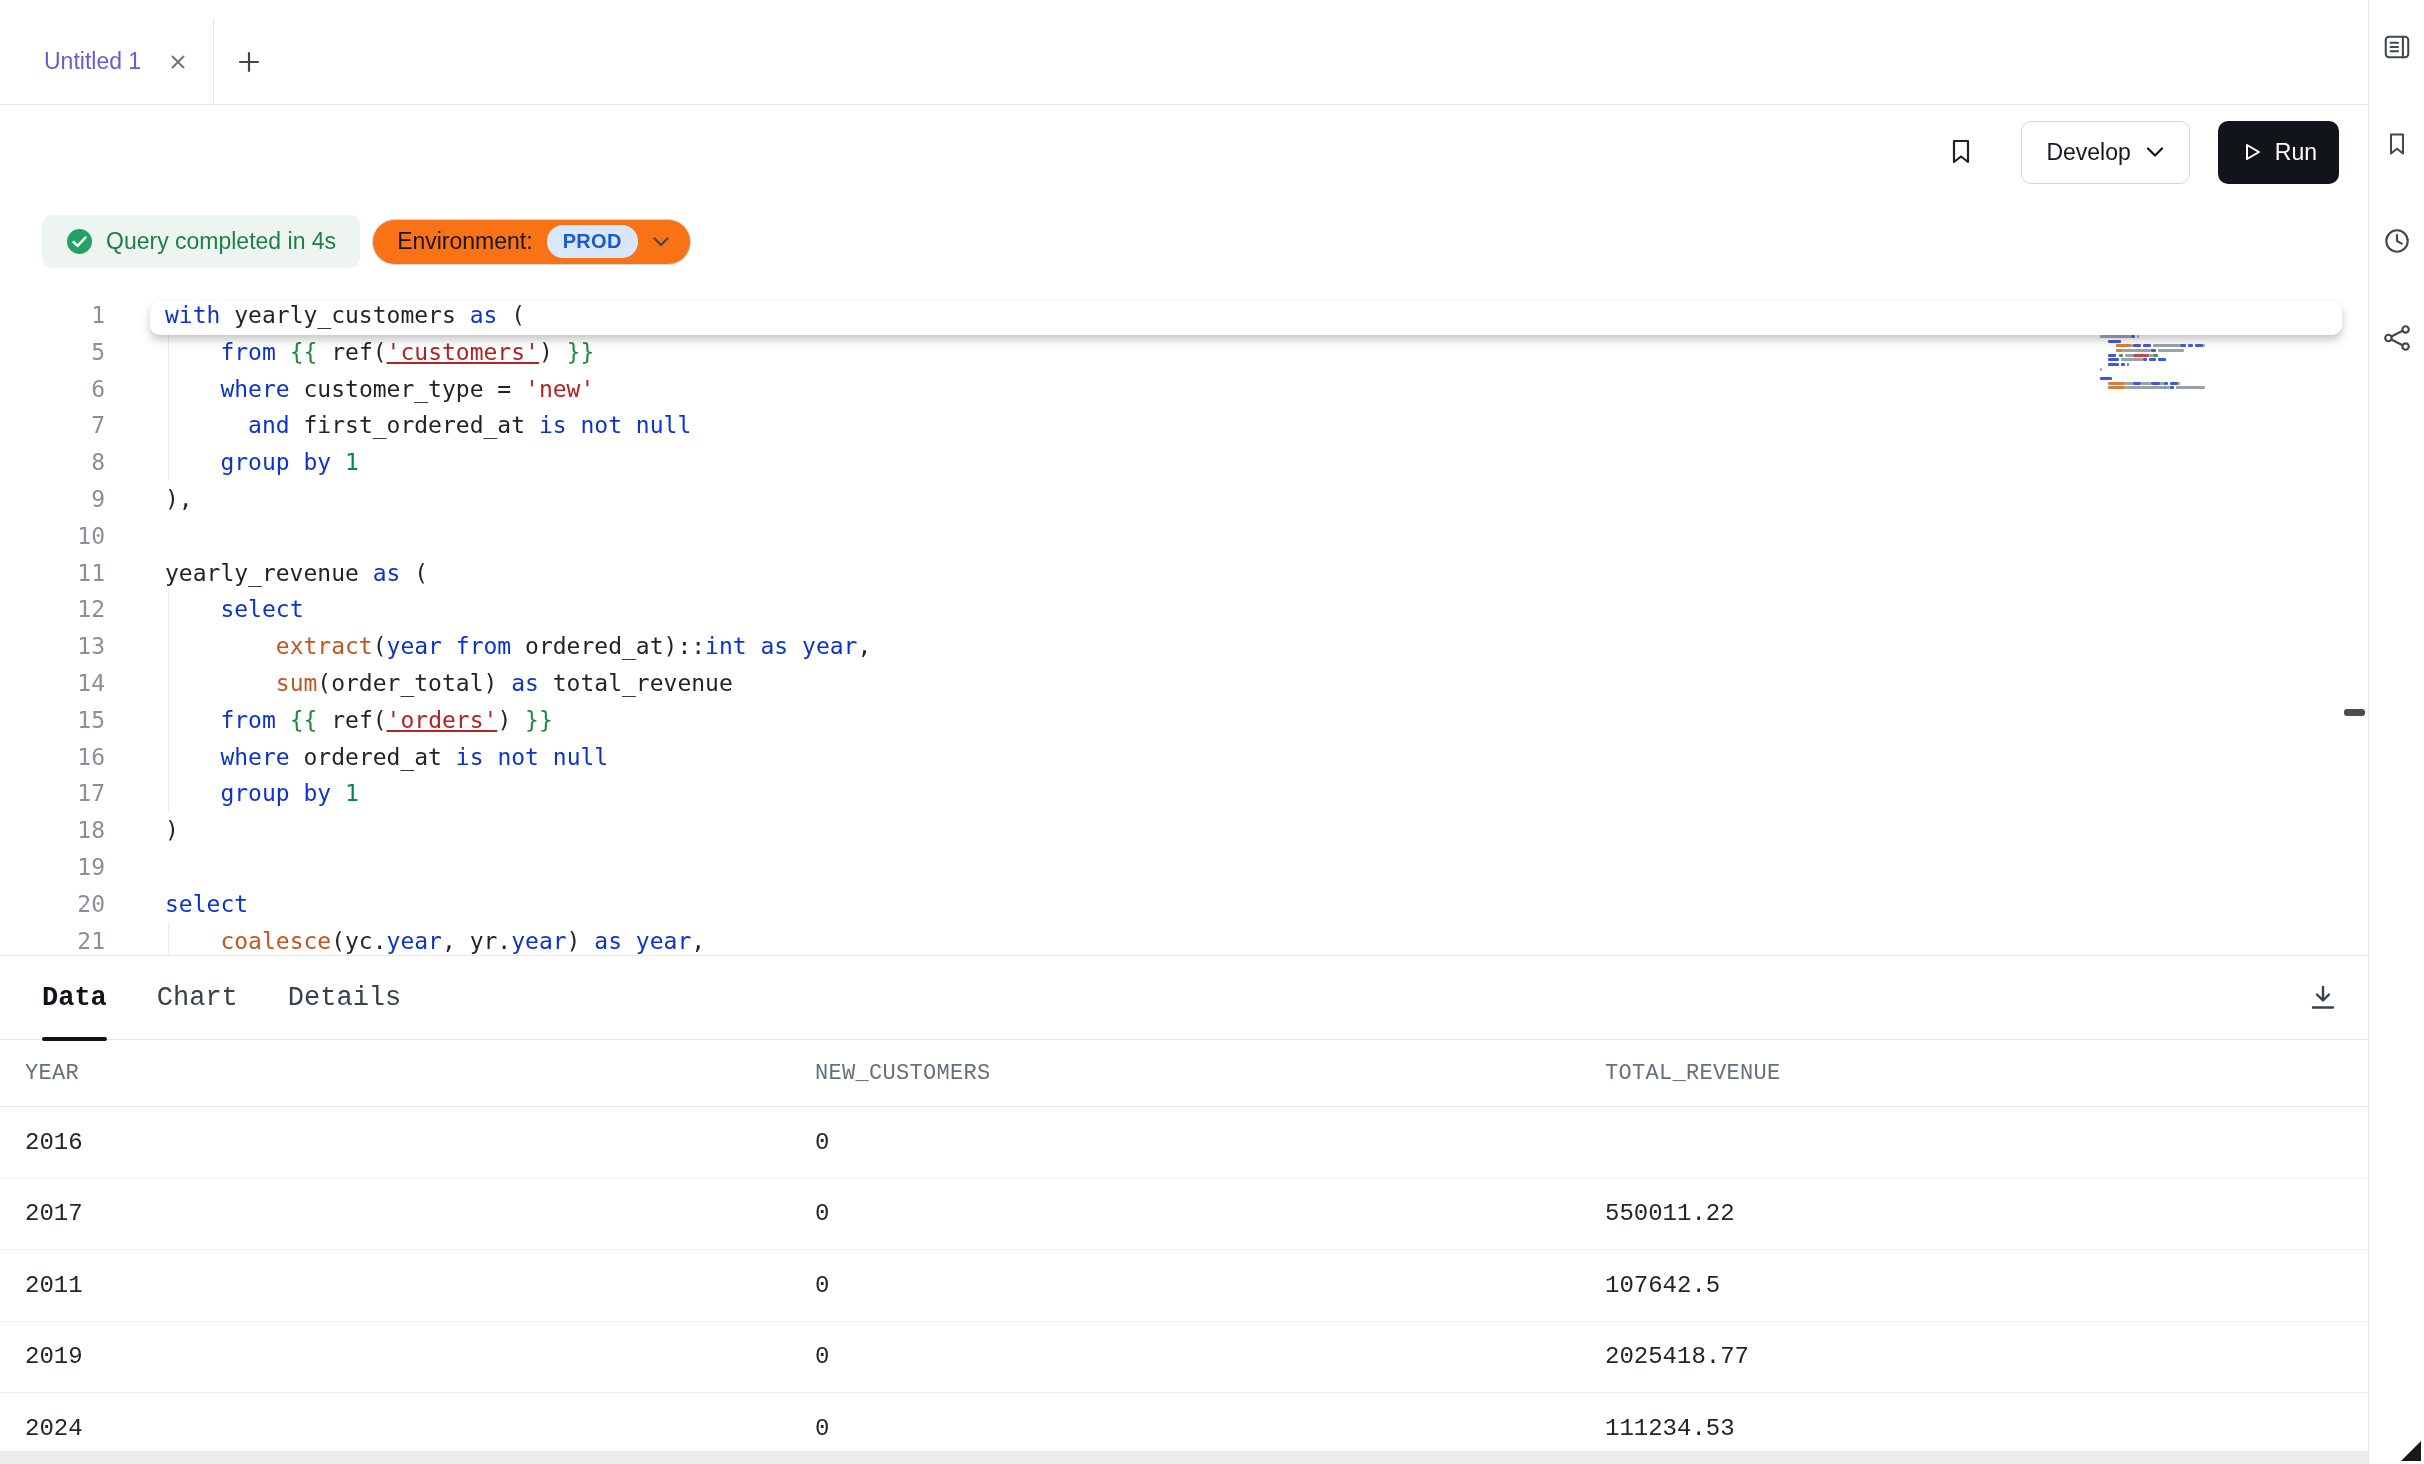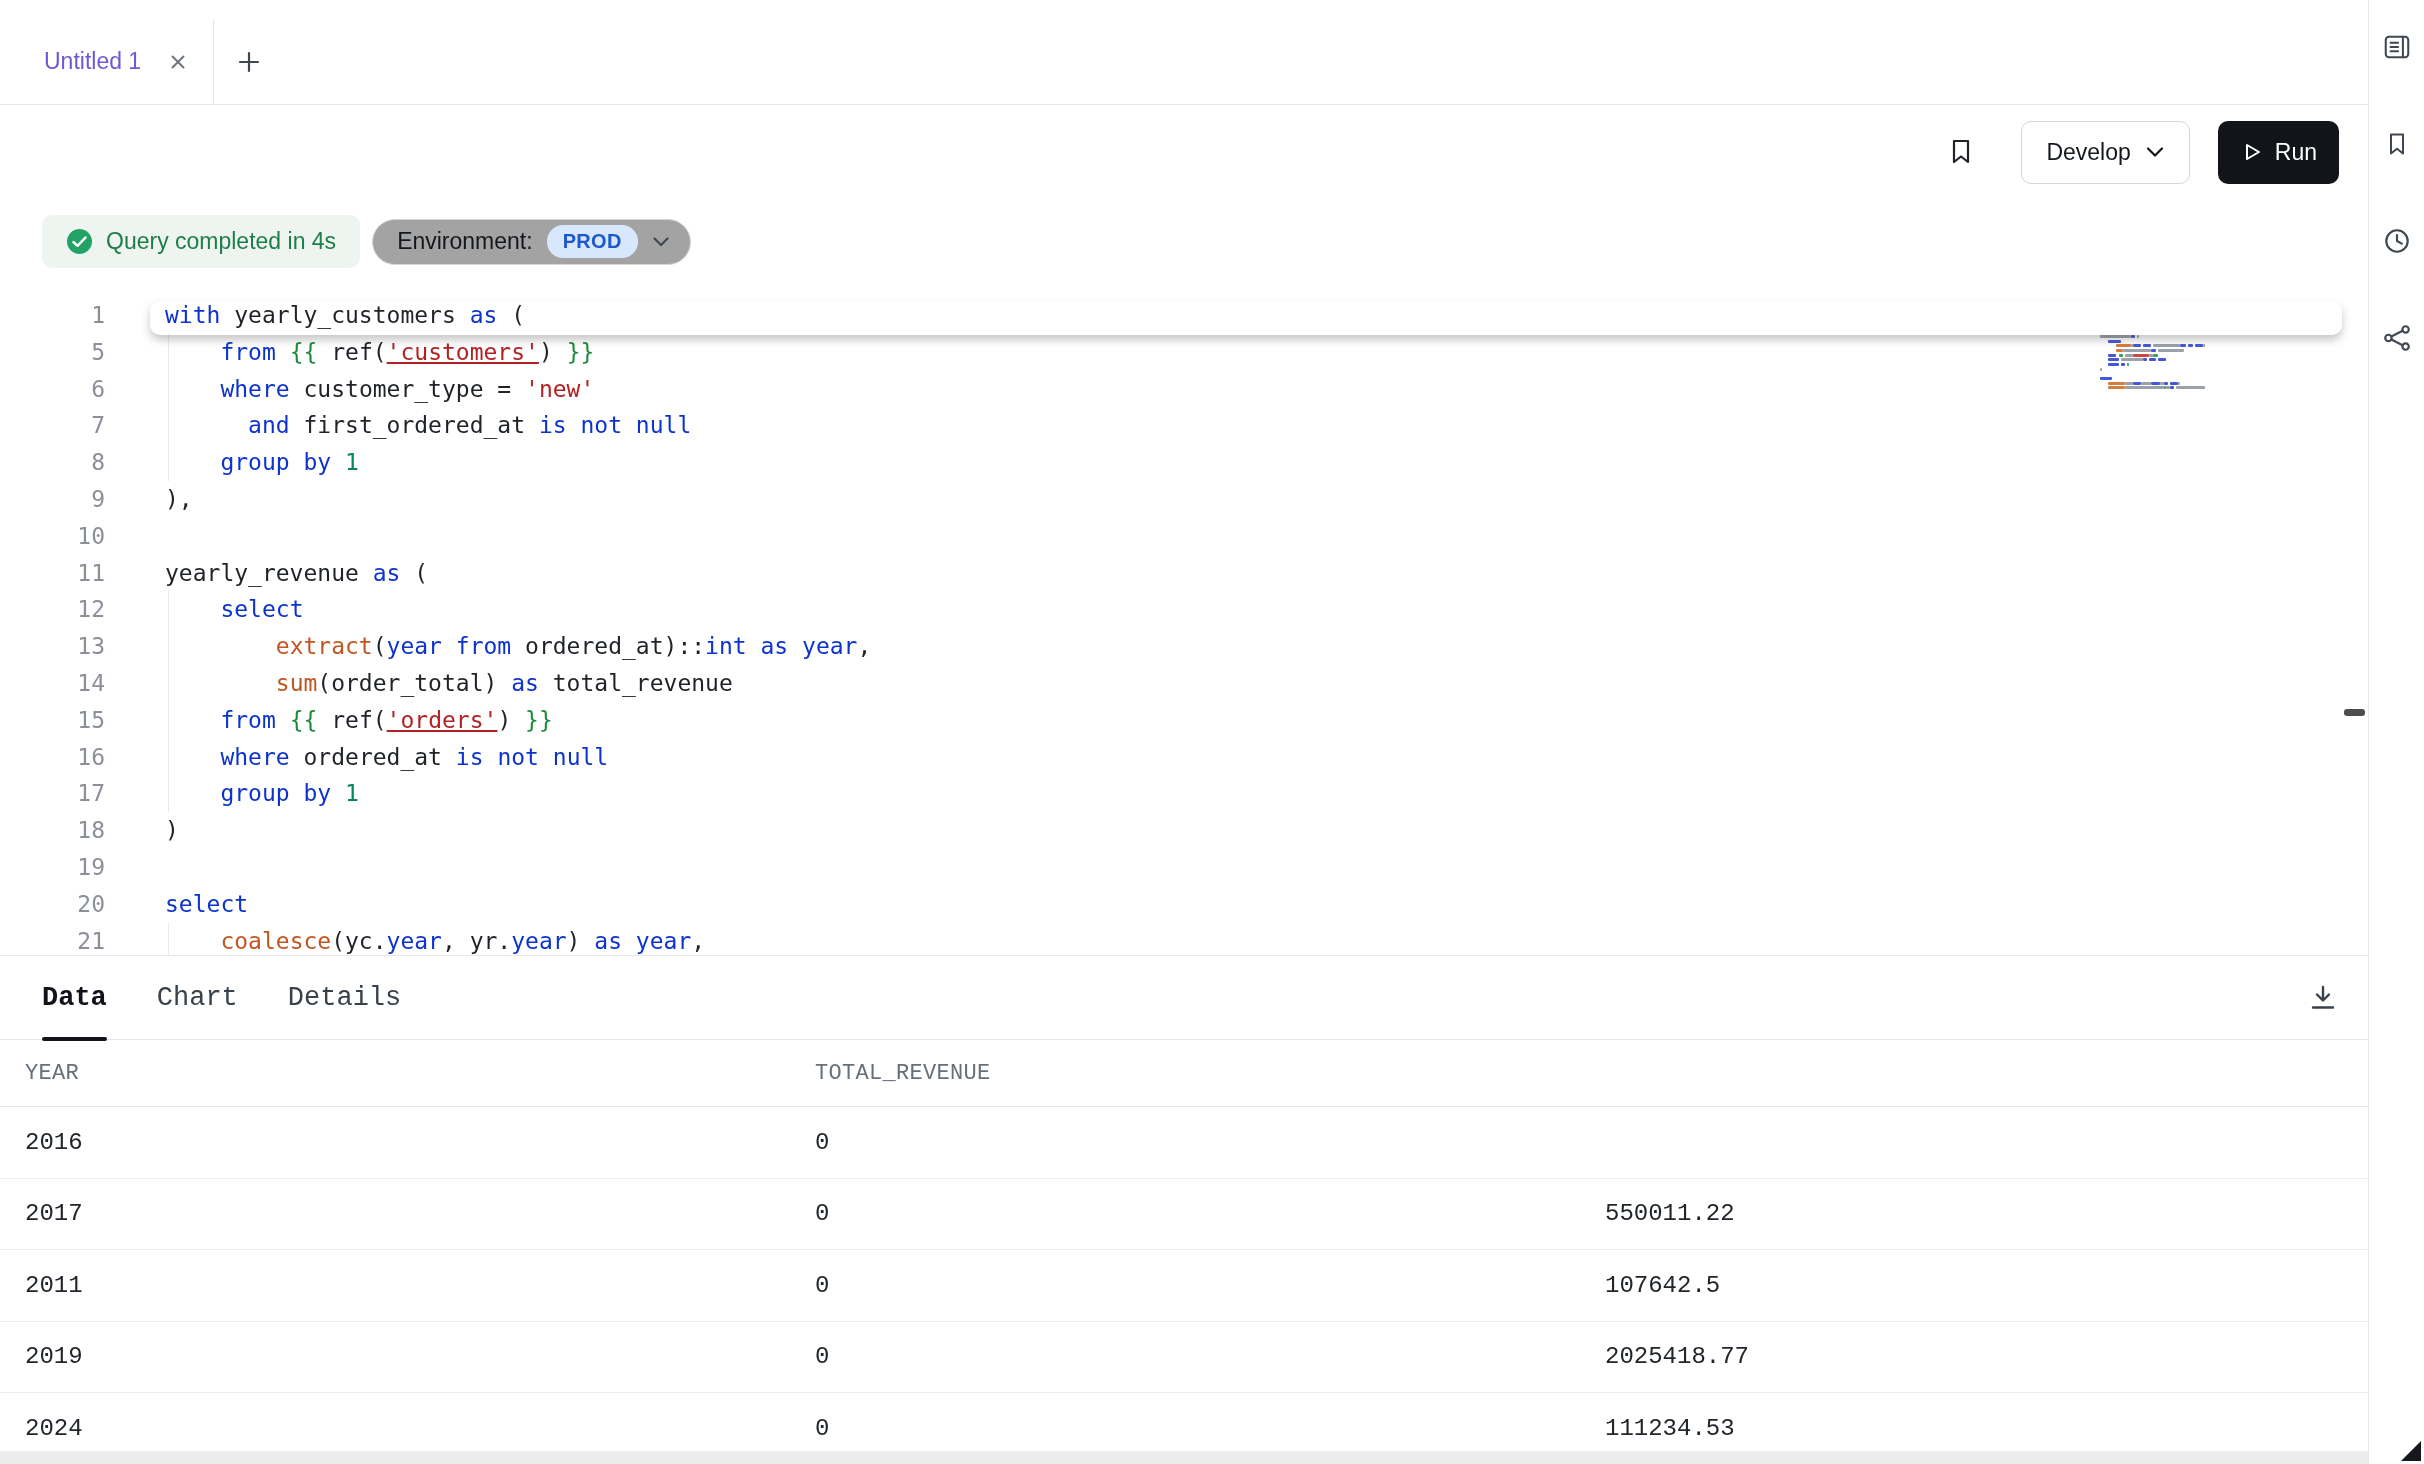--- a/index.html
+++ b/index.html
@@ -35,21 +35,21 @@
   .bm-btn { background:none; border:none; padding:0; cursor:pointer; margin-right:44px; display:flex; }
   .develop-btn { height:63px; padding:0 24px; background:#fff; border:1.5px solid #d2d6db; border-radius:10px;
     display:flex; align-items:center; gap:14px; font-size:23px; font-weight:500; color:#14181d; cursor:pointer; margin-right:28px; }
   .run-btn { height:63px; padding:0 22px; background:#111418; border:none; border-radius:10px;
     display:flex; align-items:center; gap:11px; font-size:23px; font-weight:500; color:#fff; cursor:pointer; }
 
   
   .statusrow { height:85px; flex:none; display:flex; align-items:center; gap:12px; padding-left:42px; }
   .status-pill { height:53px; background:#eef5f0; border-radius:10px; display:flex; align-items:center; gap:13px;
     padding:0 24px; color:#1e7e4a; font-size:23px; font-weight:500; }
-  .env-select { height:46px; background:#a3a3a3; border:1.5px solid #d2d6db; border-radius:27px;
+  .env-select { height:46px; background:#f97316; border:1.5px solid #d2d6db; border-radius:27px;
     display:flex; align-items:center; gap:14px; padding:0 20px 0 24px; font-size:23px; color:#14181d; cursor:pointer; }
   .prod-pill { background:#d8e7fb; color:#1d59cc; font-size:20px; font-weight:600; padding:5px 16px; border-radius:16px; letter-spacing:.3px; }
 
   
   .editor { flex:1; position:relative; overflow:hidden; padding-top:13px;
     font-family:"DejaVu Sans Mono", monospace; }
   .code-line { display:flex; height:36.8px; line-height:36.8px; position:relative; }
   .ln { width:105px; flex:none; text-align:right; color:#8a8f98; font-size:23px; }
   .code-text { margin-left:60px; white-space:pre; font-size:23px; }
   .indent-guide { position:absolute; left:168px; top:0; height:100%; width:1px; background:#e7e9ec; }
@@ -393,20 +393,21 @@
             <div class="rtab">Details</div>
           </div>
         <button class="dl-btn">
           <svg width="32" height="32" viewBox="0 0 32 32" fill="none" stroke="#39414b" stroke-width="2.4" stroke-linecap="round" stroke-linejoin="round">
               <path d="M16 5v13 M10 12.5l6 6 6-6 M6 25.5h20"></path>
             </svg>
         </button>
       </div>
       <div class="thead">
           <div class="th">YEAR</div>
+          <div class="th">NEW_CUSTOMERS</div>
           <div class="th">TOTAL_REVENUE</div>
         </div>
       <div>
           <div class="tr">
             <div class="td">2016</div>
             <div class="td">0</div>
           </div>
           <div class="tr">
             <div class="td">2017</div>
             <div class="td">0</div>

